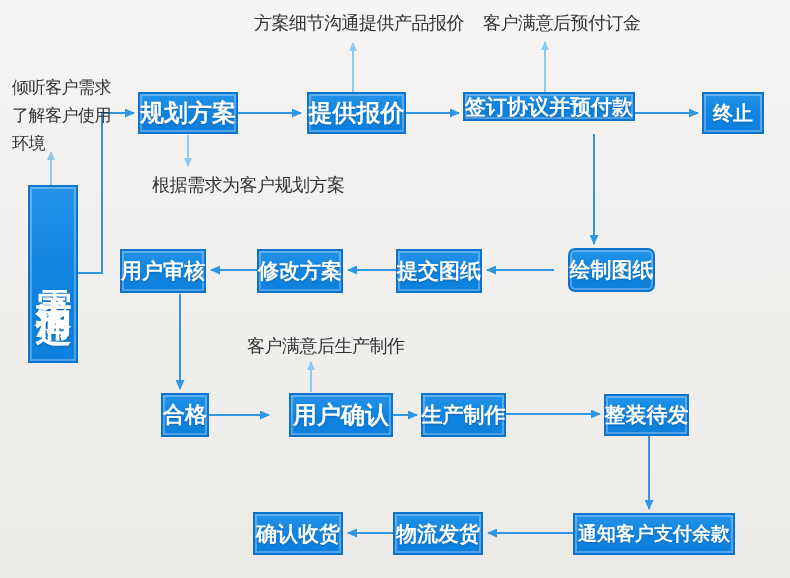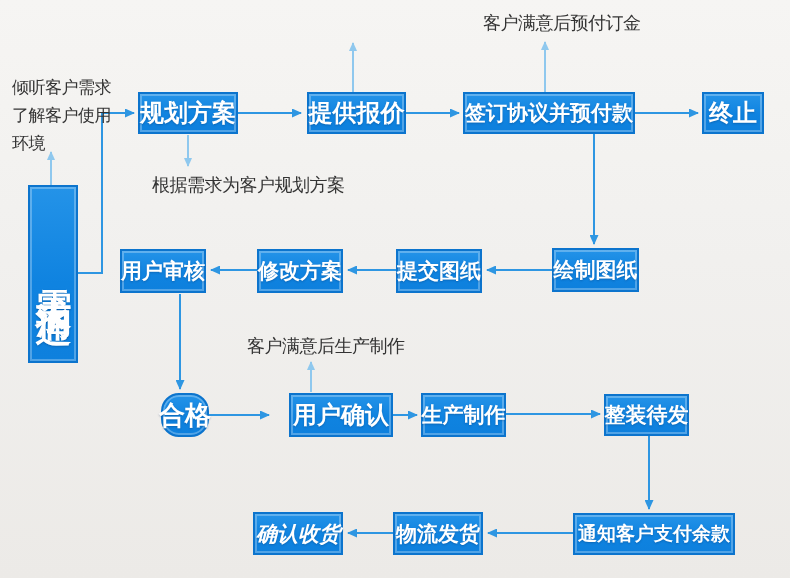--- a/index.html
+++ b/index.html
@@ -83,43 +83,44 @@
     </g>
     <g stroke="#8fc8ee" stroke-width="2" fill="none">
       <path d="M51,185 L51,152" marker-end="url(#mL)"></path>
       <path d="M188,135 L188,166" marker-end="url(#mL)"></path>
       <path d="M353,92 L353,43" marker-end="url(#mL)"></path>
       <path d="M545,92 L545,42" marker-end="url(#mL)"></path>
       <path d="M311,392 L311,362" marker-end="url(#mL)"></path>
     </g>
   </svg>
 
+  <div class="note" style="left:254px;top:11px;">方案细节沟通提供产品报价</div>
   <div class="note" style="left:483px;top:11px;">客户满意后预付订金</div>
   <div class="note-multi" style="left:12px;top:74px;">
     <span>倾听客户需求</span>
     <span>了解客户使用</span>
     <span>环境</span>
   </div>
   <div class="note" style="left:152px;top:173px;text-align:center;">根据需求为客户规划方案</div>
   <div class="note" style="left:247px;top:334px;">客户满意后生产制作</div>
 
   <div class="node vertical" style="left:28px;top:185px;width:50px;height:178px;font-size:36px;">需求沟通</div>
 
   <div class="node" style="left:138px;top:92px;width:100px;height:42px;font-size:24px;">规划方案</div>
   <div class="node" style="left:307px;top:92px;width:99px;height:42px;font-size:24px;">提供报价</div>
-  <div class="node" style="left:463px;top:92px;width:172px;height:42px;font-size:21px;">签订协议并预付款</div>
-  <div class="node" style="left:702px;top:92px;width:62px;height:42px;font-size:24px;">终止</div>
+  <div class="node" style="left:463px;top:92px;width:172px;height:29px;font-size:21px;">签订协议并预付款</div>
+  <div class="node" style="left:702px;top:92px;width:62px;height:42px;font-size:20px;">终止</div>
 
   <div class="node" style="left:120px;top:249px;width:86px;height:44px;font-size:21px;">用户审核</div>
   <div class="node" style="left:257px;top:249px;width:86px;height:44px;font-size:21px;">修改方案</div>
   <div class="node" style="left:396px;top:249px;width:86px;height:44px;font-size:21px;">提交图纸</div>
-  <div class="node" style="left:552px;top:248px;width:87px;height:44px;font-size:21px;">绘制图纸</div>
+  <div class="node" style="left:568px;top:248px;width:87px;height:44px;font-size:21px;border-radius:7px;">绘制图纸</div>
 
-  <div class="node" style="left:161px;top:393px;width:48px;height:44px;font-size:26px;border-radius:18px;">合格</div>
+  <div class="node" style="left:161px;top:393px;width:48px;height:44px;font-size:22px;">合格</div>
   <div class="node" style="left:273px;top:393px;width:104px;height:44px;font-size:24px;margin-left:16px;">用户确认</div>
   <div class="node" style="left:604px;top:394px;width:85px;height:42px;font-size:21px;">整装待发</div>
   <div class="node" style="left:421px;top:393px;width:85px;height:44px;font-size:21px;">生产制作</div>
 
   <div class="node" style="left:573px;top:513px;width:162px;height:42px;font-size:19px;">通知客户支付余款</div>
   <div class="node" style="left:393px;top:512px;width:90px;height:43px;font-size:21px;">物流发货</div>
-  <div class="node" style="left:253px;top:512px;width:90px;height:43px;font-size:21px;font-style:italic;">确认收货</div>
+  <div class="node" style="left:253px;top:512px;width:90px;height:43px;font-size:21px;">确认收货</div>
 
 </div>
 
 </body></html>

